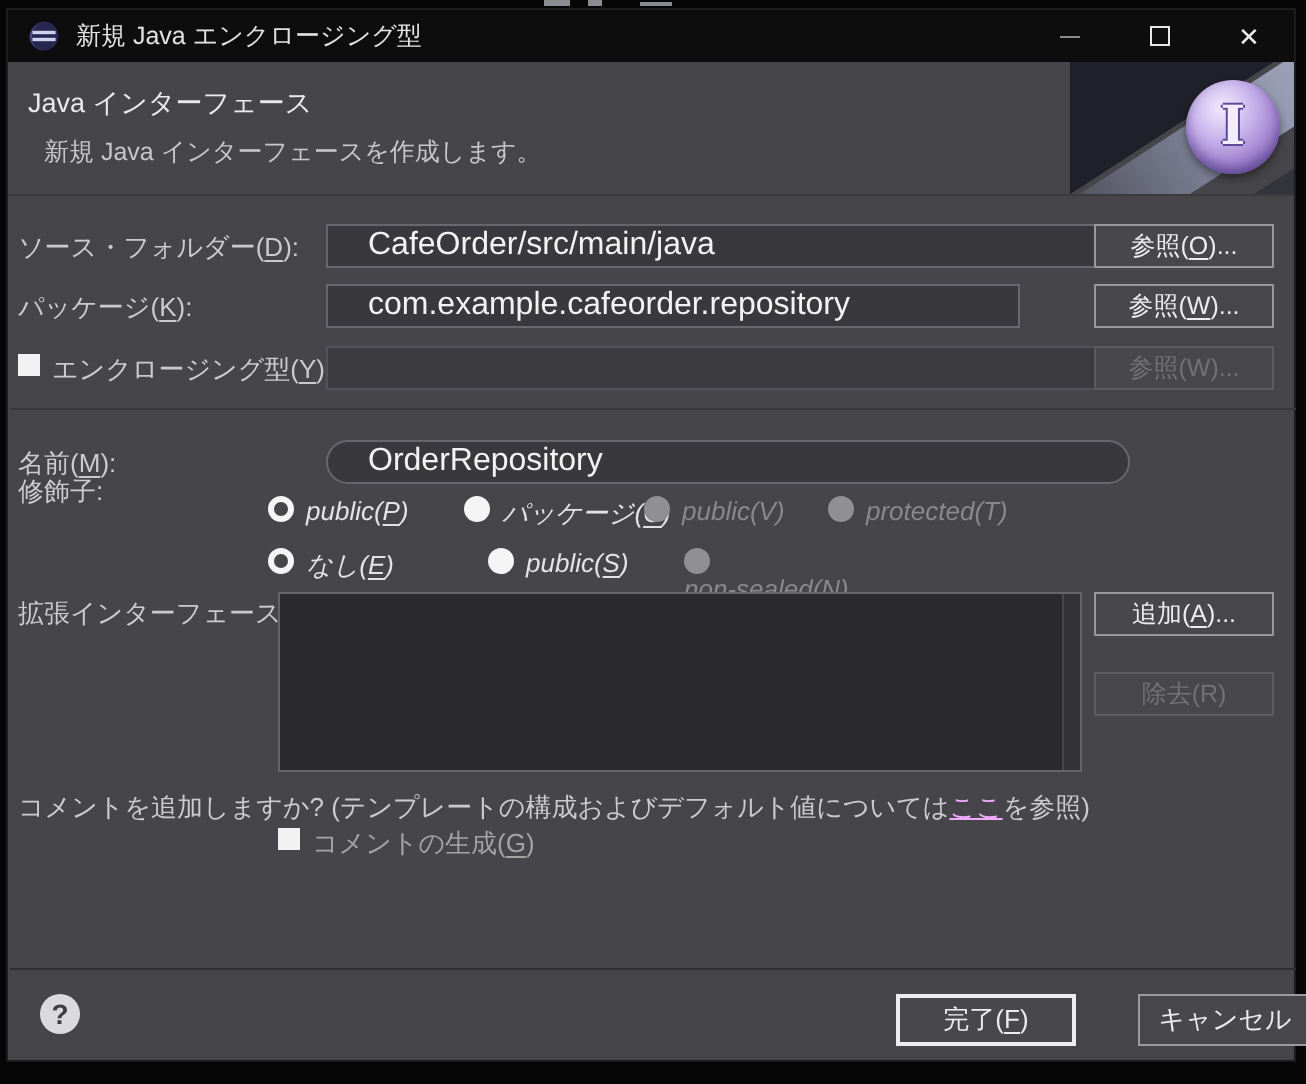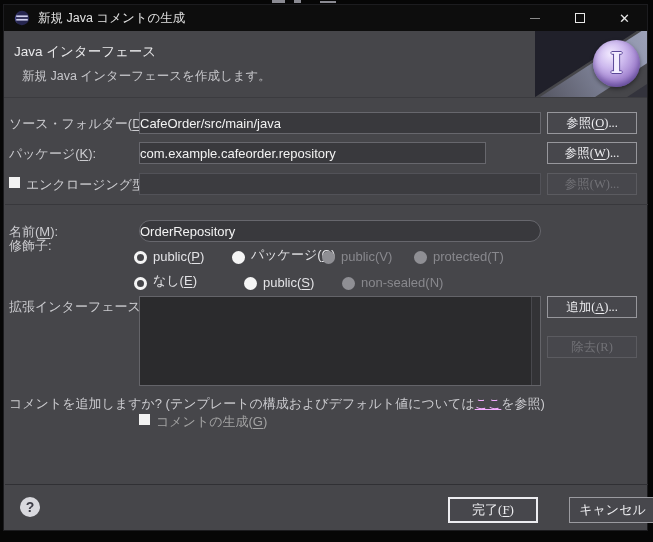--- a/index.html
+++ b/index.html
@@ -61,35 +61,36 @@
   .orb .letter {
     font-family: "DejaVu Serif", serif; font-weight: bold; font-size: 27px; color: #f3edff;
     text-shadow: 1px 0 0 #5c4899, -1px 0 0 #5c4899, 0 1px 0 #5c4899, 0 -1px 0 #5c4899;
   }
 
   
   .lbl { position: absolute; font-size: 13px; color: #cbcbcf; white-space: nowrap; }
   .mn { text-decoration: underline; text-underline-offset: 2px; }
   .field {
     position: absolute; height: 22px; background: #39393d; border: 1px solid #67676d;
-    color: #f2f2f2; font-size: 13px; padding: 0 0; outline: none;
+    color: #f2f2f2; font-size: 16px; padding: 0 20px; outline: none;
     font-family: "Liberation Sans", "DejaVu Sans", sans-serif;
+    margin-left: 24px;
   }
   .field:disabled { background: #3c3c40; border-color: #525258; color: #8a8a8e; }
   .btn {
     position: absolute; height: 22px; background: #47474c; border: 1px solid #97979c;
     color: #ececef; font-size: 12.5px; white-space: nowrap; cursor: default;
-    font-family: Liberation Serif, serif;
+    font-family: Liberation Sans, sans-serif;
   }
   .btn.disabled { border-color: #5b5b60; color: #717176; }
   .sep { position: absolute; left: 1px; width: 643px; height: 1px; background: #38383c; }
 
   .checkbox { position: absolute; width: 11px; height: 11px; background: #f2f2f2; }
 
-  .radio { position: absolute; display: flex; align-items: flex-end; height: 16px; }
+  .radio { position: absolute; display: flex; align-items: flex-start; height: 16px; font-style: italic; }
   .radio .dot { width: 13px; height: 13px; border-radius: 50%; margin-right: 6px; flex: none; }
   .dot.selected { background: #46464a; border: 3px solid #f5f5f5; }
   .dot.unselected { background: #f5f5f5; }
   .dot.disabled { background: #8f8f94; }
   .radio .rlabel { font-size: 13px; color: #e3e3e6; white-space: nowrap; }
   .radio.dim .rlabel { color: #88888d; }
 
   .listbox {
     position: absolute; left: 135px; top: 291px; width: 402px; height: 90px;
     background: #2b2b2d; border: 1px solid #646469;
@@ -120,21 +121,21 @@
 
 <div class="dialog">
 
   <div class="titlebar">
     <svg class="app-icon" viewBox="0 0 16 16">
       <circle cx="8" cy="8" r="7.2" fill="#262650"></circle>
       <path d="M2 8 A6 6 0 0 1 8 2 A7.2 7.2 0 0 0 .8 8 A7.2 7.2 0 0 0 8 15.2 A6 6 0 0 1 2 8" fill="#4a4a8a"></path>
       <rect x="2.2" y="5.4" width="11.6" height="1.7" fill="#cfd0ee"></rect>
       <rect x="2.2" y="8.9" width="11.6" height="1.7" fill="#cfd0ee"></rect>
     </svg>
-    <span class="title">新規 Java コメントの生成</span>
+    <span class="title">新規 Java エンクロージング型</span>
     <div class="win-controls">
       <div class="win-btn">
           <span class="min-glyph"></span>
         </div>
       <div class="win-btn">
           <span class="max-glyph"></span>
         </div>
       <div class="win-btn">
           <span class="close-glyph">✕</span>
         </div>
@@ -206,21 +207,21 @@
   </div>
 
   <div class="radio" style="left:130px;top:269px;">
     <span class="dot selected"></span>
     <span class="rlabel"><span>なし(</span><span class="mn">E</span><span>)</span></span>
   </div>
   <div class="radio" style="left:240px;top:269px;">
     <span class="dot unselected"></span>
     <span class="rlabel"><span>public(</span><span class="mn">S</span><span>)</span></span>
   </div>
-  <div class="radio dim" style="left:338px;top:269px;">
+  <div class="radio dim" style="left:338px;top:269px;flex-direction:column;">
     <span class="dot disabled"></span>
     <span class="rlabel"><span>non-sealed(N)</span></span>
   </div>
 
   <div class="lbl" style="left:5px;top:293px;">
     <span>拡張インターフェース(</span><span class="mn">I</span><span>):</span>
   </div>
   <div class="listbox">
     <div class="scroll-strip"></div>
   </div>

